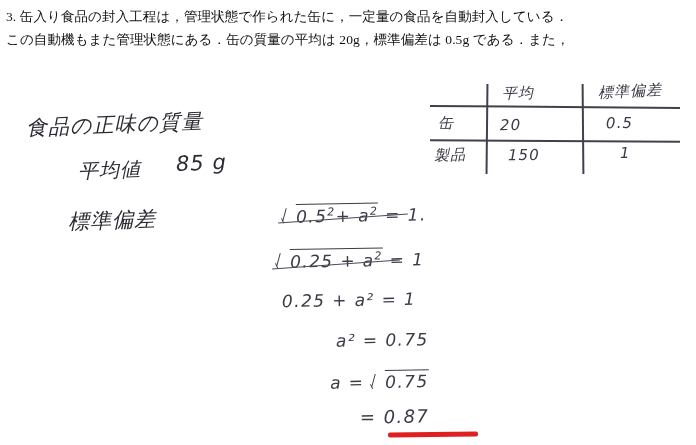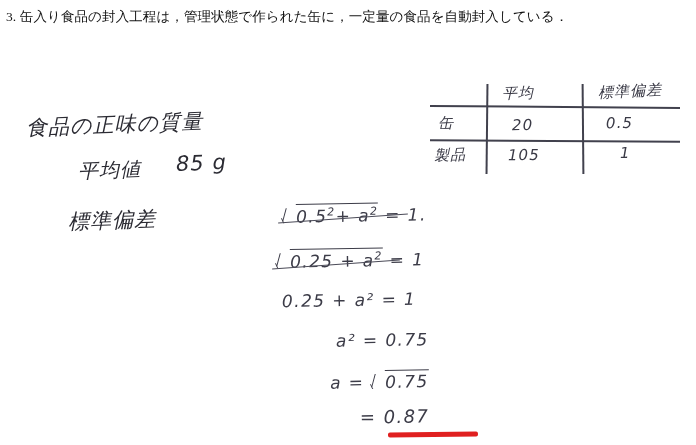--- a/index.html
+++ b/index.html
@@ -70,21 +70,21 @@
     position: absolute;
     font-family: "DejaVu Sans", sans-serif;
     font-size: 15px;
     font-style: italic;
     color: #3a3a46;
     letter-spacing: 1px;
   }
   .c-head-mean { left: 72px;  top: 0px;  transform: rotate(-1.5deg); }
   .c-head-sd   { left: 168px; top: -2px; transform: rotate(-3deg); }
   .c-row1-lab  { left: 8px;   top: 30px; transform: rotate(-2deg); }
-  .c-row1-mean { left: 82px;  top: 32px; transform: rotate(-1deg); }
+  .c-row1-mean { left: 70px;  top: 32px; transform: rotate(-1deg); }
   .c-row1-sd   { left: 176px; top: 30px; transform: rotate(-1deg); }
   .c-row2-lab  { left: 4px;   top: 62px; transform: rotate(-2deg); }
   .c-row2-mean { left: 78px;  top: 62px; transform: rotate(-0.5deg); }
   .c-row2-sd   { left: 190px; top: 60px; transform: rotate(-1deg); }
 
   
   #ans-title      { left: 26px;  top: 114px; font-size: 21px; }
   #ans-mean-label { left: 78px;  top: 158px; font-size: 20px; }
   #ans-mean-value { left: 176px; top: 152px; font-size: 21px; }
   #ans-sd-label   { left: 68px;  top: 208px; font-size: 21px; }
@@ -164,37 +164,38 @@
     transform: rotate(-0.6deg);
   }
 </style>
 </head>
 <body>
 
 <div id="page">
 
   <div class="printed">
     <p>3. 缶入り食品の封入工程は，管理状態で作られた缶に，一定量の食品を自動封入している．</p>
+    <p>この自動機もまた管理状態にある．缶の質量の平均は 20g，標準偏差は 0.5g である．また，</p>
   </div>
 
   <div id="hand-table">
     <div class="tline h1"></div>
     <div class="tline h2"></div>
     <div class="tline v1"></div>
     <div class="tline v2"></div>
 
     <div class="cell c-head-mean">平均</div>
     <div class="cell c-head-sd">標準偏差</div>
 
     <div class="cell c-row1-lab">缶</div>
     <div class="cell c-row1-mean">20</div>
     <div class="cell c-row1-sd">0.5</div>
 
     <div class="cell c-row2-lab">製品</div>
-    <div class="cell c-row2-mean">105</div>
+    <div class="cell c-row2-mean">150</div>
     <div class="cell c-row2-sd">1</div>
   </div>
 
   <div class="hw scrawl" id="ans-title">食品の正味の質量</div>
   <div class="hw scrawl" id="ans-mean-label">平均値</div>
   <div class="hw scrawl" id="ans-mean-value">85 g</div>
   <div class="hw scrawl" id="ans-sd-label">標準偏差</div>
 
   <div class="work" id="w1">
     <span class="radical"><span class="bar"><span>0.5</span><span class="sup">2</span><span>+ a</span><span class="sup">2</span></span></span>

